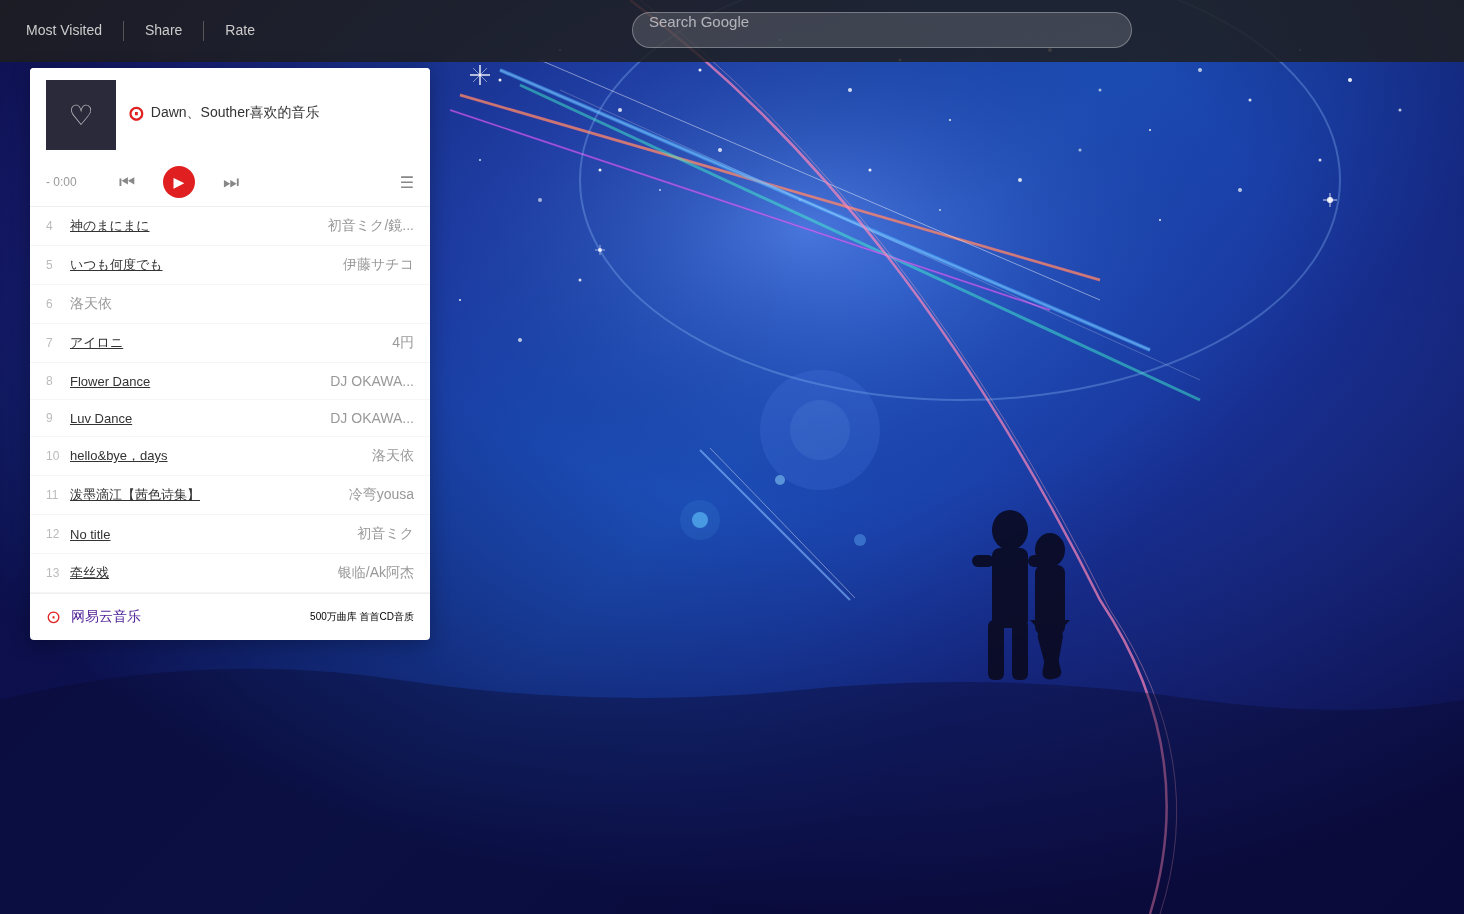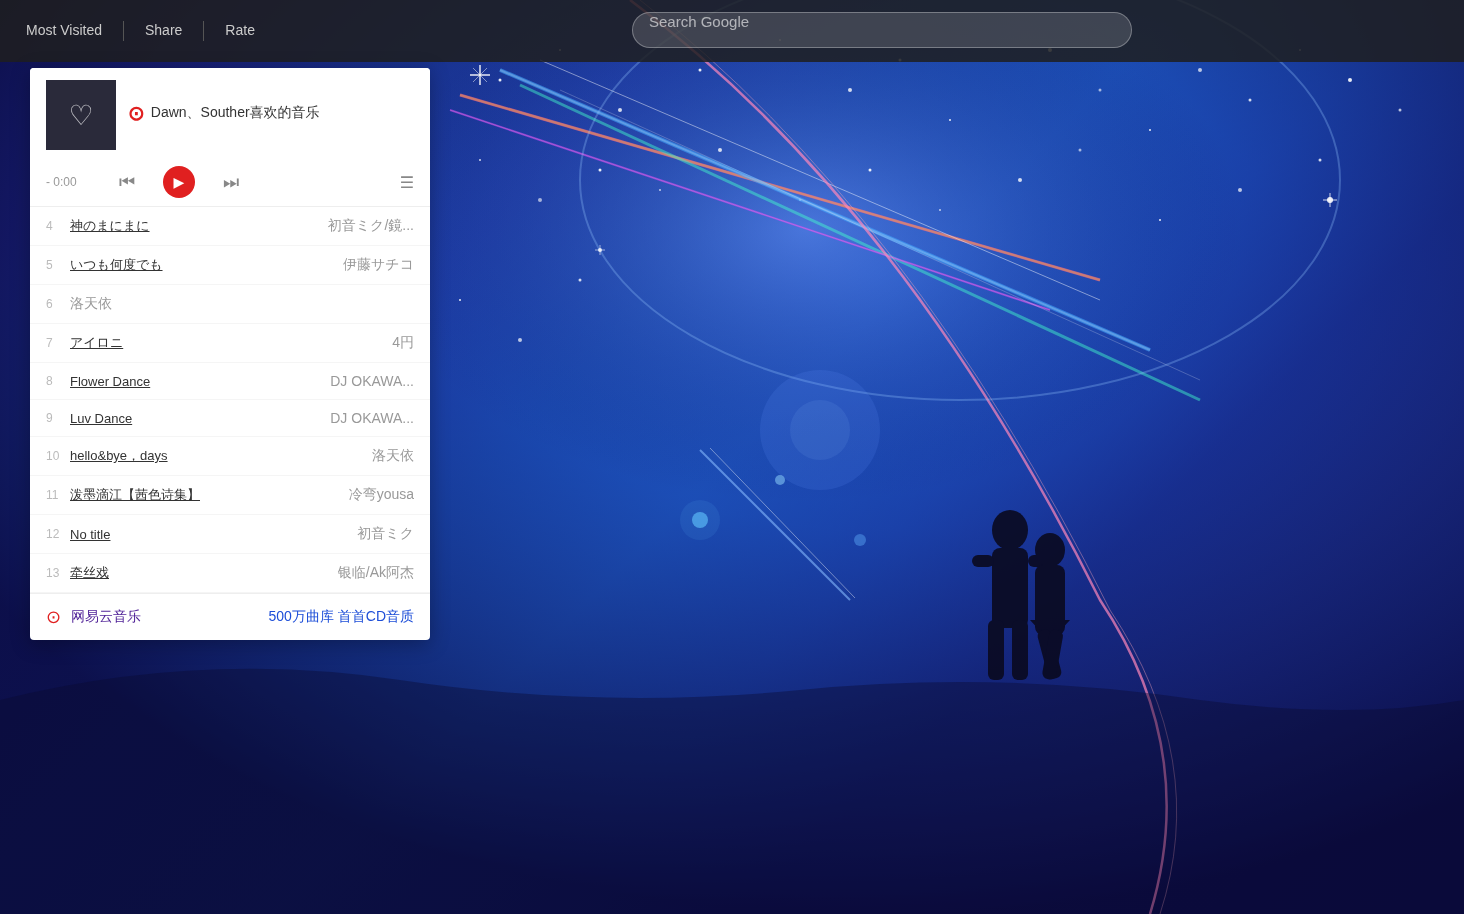--- a/index.html
+++ b/index.html
@@ -220,22 +220,22 @@
     }
 
     .footer-brand {
       font-size: 14px;
       color: #4c1d95;
       font-weight: 500;
     }
 
     .footer-tagline {
       margin-left: auto;
-      font-size: 14px;
-      color: #1d4ed8;
+      font-size: 10px;
+      color: #000000;
     }
 
     
     .bg-svg {
       position: absolute;
       top: 0;
       left: 0;
       width: 100%;
       height: 100%;
       z-index: 1;

